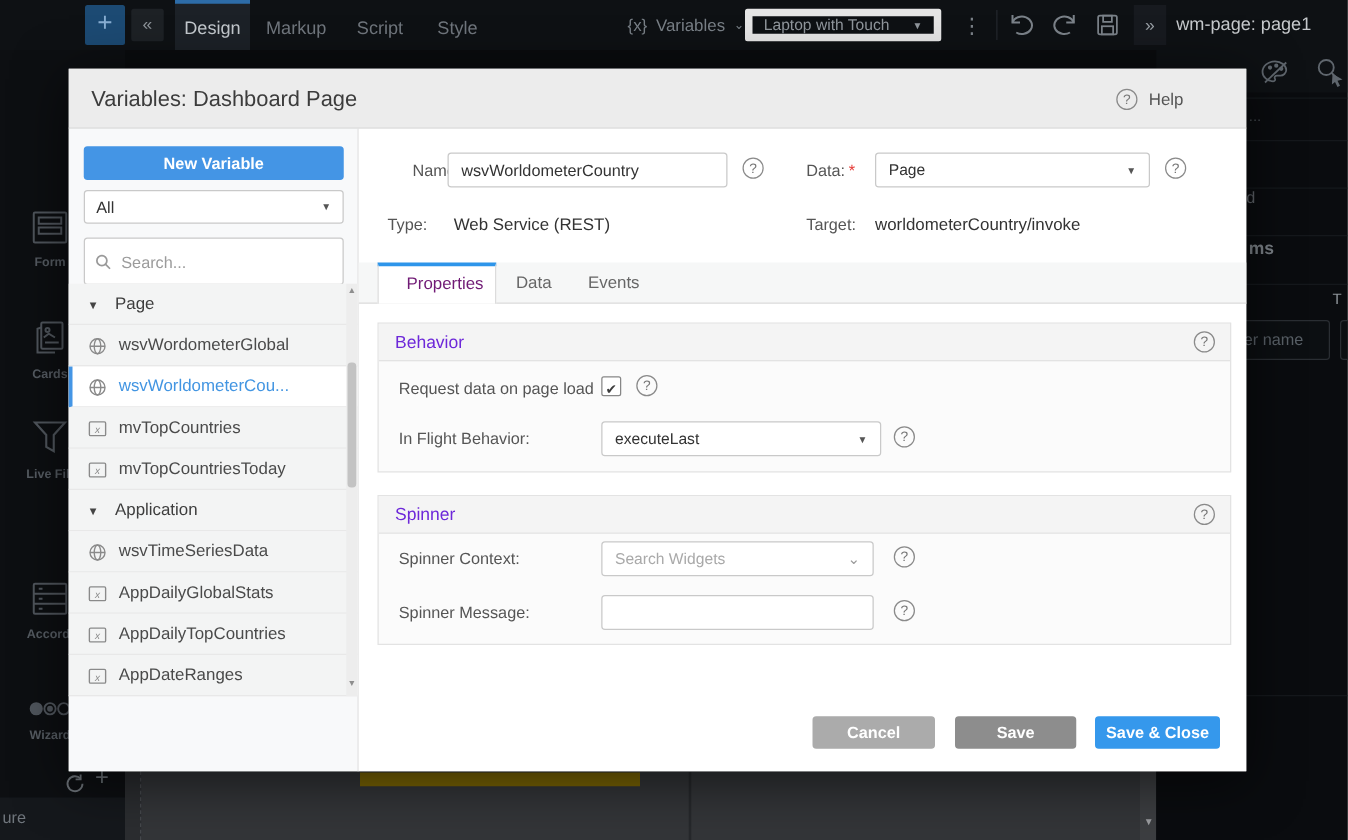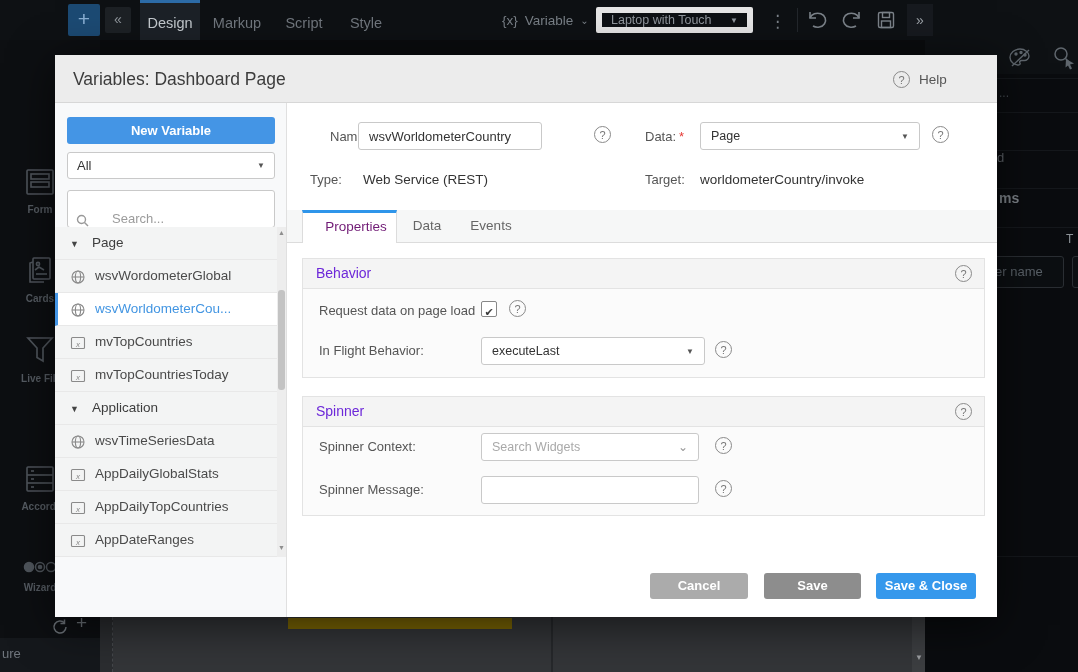--- a/index.html
+++ b/index.html
@@ -58,21 +58,21 @@
          font-size:11px;line-height:16px;text-align:center;box-sizing:border-box;background:transparent;}
   .helptext{color:#555;font-size:13.5px;line-height:17px;}
 
   .m-sidebar{left:0;top:48px;width:232px;height:514px;background:#f8f9fa;border-right:1px solid #e0e0e0;box-sizing:border-box;}
   .newvarbtn{left:12px;top:62px;width:208px;height:27px;background:#4495e5;border-radius:3px;
              color:#fff;font-size:13px;line-height:27px;text-align:center;font-weight:bold;}
   .allsel{left:12px;top:97px;width:208px;height:27px;background:#fff;border:1px solid #c9c9c9;border-radius:3px;
           box-sizing:border-box;display:flex;align-items:center;justify-content:space-between;padding:0 9px;
           color:#333;font-size:13px;}
   .searchbox{left:12px;top:135px;width:208px;height:38px;background:#fff;border:1px solid #c9c9c9;border-radius:3px;
-          box-sizing:border-box;display:flex;align-items:flex-end;padding:0 8px;gap:21px;}
+          box-sizing:border-box;display:flex;align-items:center;padding:0 8px;gap:6px;}
   .searchbox input{border:none;outline:none;width:150px;font-size:13px;color:#333;background:transparent;
           font-family:"Liberation Sans","DejaVu Sans",sans-serif;}
   .searchbox input::placeholder{color:#9b9b9b;}
 
   .lrow{left:0;width:231px;height:33px;background:#f3f4f4;border-bottom:1px solid #e8e8e8;box-sizing:border-box;}
   .lrow .garrow{position:absolute;left:15px;top:12px;font-size:9px;color:#444;}
   .lrow .glabel{position:absolute;left:37px;top:8px;font-size:13.5px;color:#3d3d3d;}
   .lrow .vicon{position:absolute;left:15px;top:9px;}
   .lrow .vlabel{position:absolute;left:40px;top:8px;font-size:13.5px;color:#4a4a4a;white-space:nowrap;}
   .lrow.selected{background:#fff;border-left:3px solid #4495e5;}
@@ -114,21 +114,21 @@
 <div class="abs topbar">
   <div class="abs plusbtn">+</div>
   <div class="abs collapsebtn">«</div>
   <div class="abs ttab active" style="left:140px;width:60px;">Design</div>
   <div class="abs ttab" style="left:205px;width:64px;">Markup</div>
   <div class="abs ttab" style="left:276px;width:56px;">Script</div>
   <div class="abs ttab" style="left:340px;width:52px;">Style</div>
 
   <div class="abs varmenu">
     <span>{x}</span>
-    <span>Variable</span>
+    <span>Variables</span>
     <span style="font-size:10px;">⌄</span>
   </div>
 
   <div class="abs devsel">
     <span>Laptop with Touch</span>
     <span style="font-size:8px;">▼</span>
   </div>
 
   <div class="abs tbicon" style="left:769px;top:11px;font-size:17px;">⋮</div>
   <div class="abs tbdivider"></div>
@@ -147,20 +147,21 @@
   </div>
   <div class="abs" style="left:876px;top:10px;">
     <svg width="20" height="20" viewBox="0 0 20 20" fill="none" stroke="#7b8289" stroke-width="1.4">
       <rect x="2.5" y="2.5" width="15" height="15" rx="1.5"></rect>
       <rect x="6.5" y="2.5" width="7" height="5"></rect>
       <rect x="5.5" y="11" width="9" height="6.5"></rect>
     </svg>
   </div>
 
   <div class="abs expandbtn">»</div>
+  <div class="abs pagelabel">wm-page: page1</div>
 </div>
 
 <div class="abs leftpanel"></div>
 
 <div class="abs witem" style="top:168px;">
   <span class="wicon">
     <svg width="30" height="28" viewBox="0 0 30 28" fill="none" stroke="#50565d" stroke-width="1.6">
       <rect x="2" y="2" width="26" height="24" rx="1"></rect>
       <rect x="6" y="6" width="18" height="5"></rect>
       <rect x="6" y="14" width="18" height="5"></rect>
@@ -379,21 +380,21 @@
   <div class="abs sb-track"></div>
   <div class="abs sb-arrow" style="top:174px;">▲</div>
   <div class="abs sb-thumb"></div>
   <div class="abs sb-arrow" style="top:489px;">▼</div>
 
   <div class="abs m-main"></div>
 
   <div class="abs flabel" style="left:255px;top:74px;margin-left:20px;">
     <span>Name:</span><span class="star">*</span>
   </div>
-  <input class="abs textinput" style="left: 303px; top: 67px; width: 184px;" value="wsvWorldometerCountry">
+  <input class="abs textinput" style="left: 303px; top: 67px; width: 224px;" value="wsvWorldometerCountry">
   <div class="abs qmark" style="left:539px;top:71px;">?</div>
 
   <div class="abs flabel" style="left:590px;top:74px;">
     <span>Data:</span><span class="star">*</span>
   </div>
   <div class="abs selbox" style="left:645px;top:67px;width:220px;">
     <span>Page</span>
     <span class="chev">▼</span>
   </div>
   <div class="abs qmark" style="left:877px;top:71px;">?</div>

